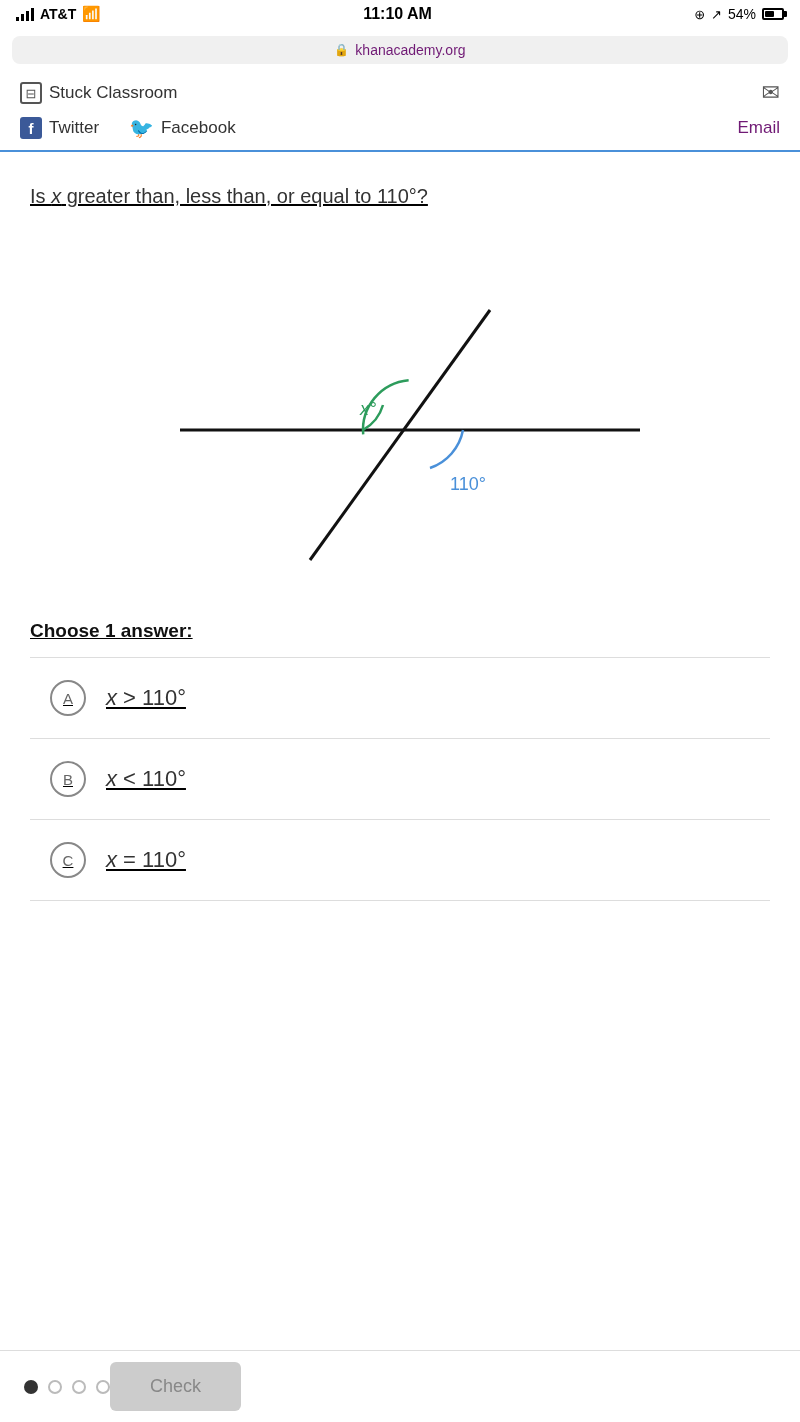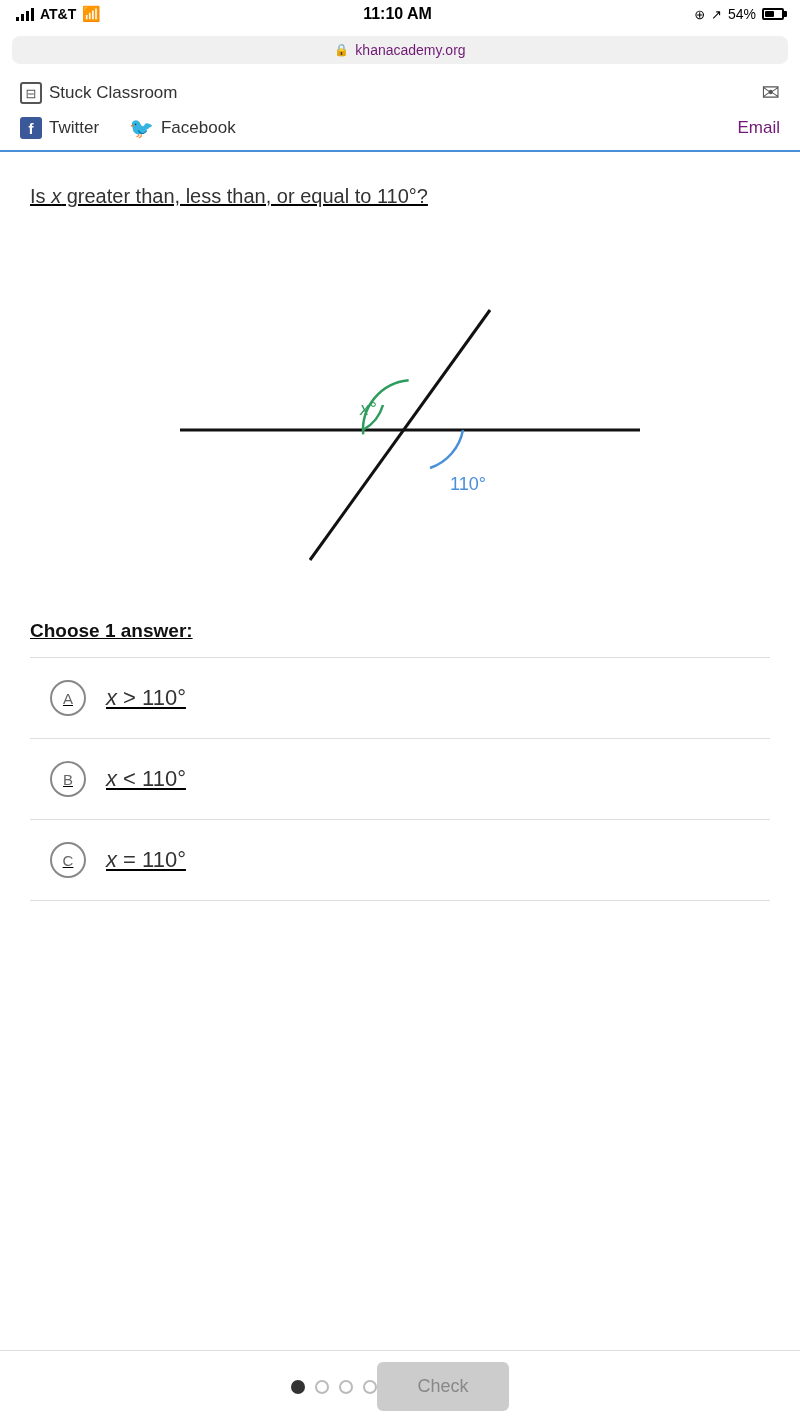--- a/index.html
+++ b/index.html
@@ -233,21 +233,21 @@
 
     
     .bottom-bar {
       position: fixed;
       bottom: 0;
       width: 800px;
       background: #fff;
       border-top: 1px solid #ddd;
       display: flex;
       align-items: center;
-      justify-content: center;
+      justify-content: flex-start;
       padding: 16px 24px;
       height: 72px;
     }
     .progress-dots {
       display: flex;
       align-items: center;
       gap: 10px;
     }
     .dot {
       width: 14px;

